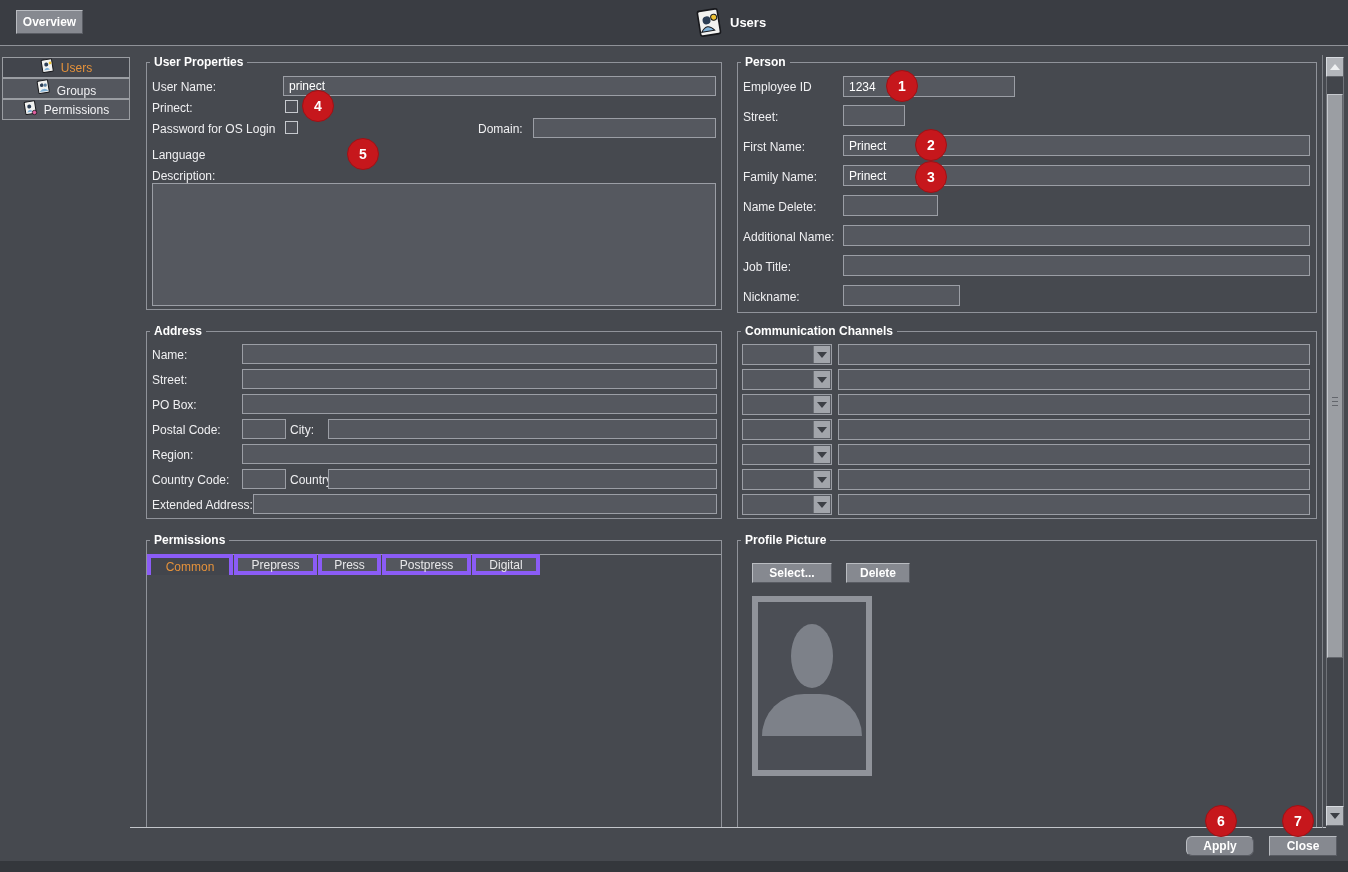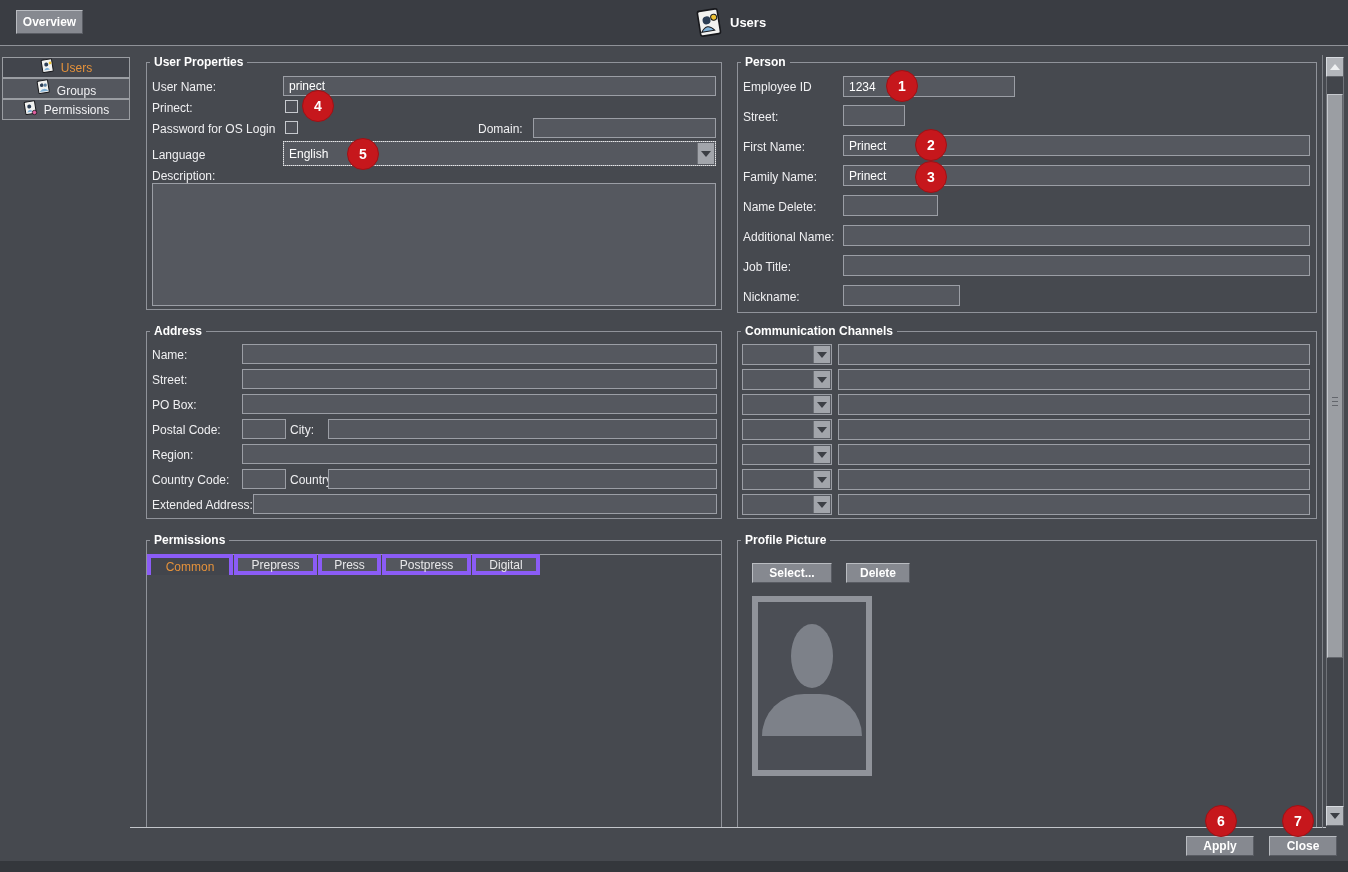--- a/index.html
+++ b/index.html
@@ -122,26 +122,20 @@
   </div>
   <span class="lbl" style="left:152px;top:80px;">User Name:</span>
   <div class="inp" style="left:283px;top:76px;width:433px;height:20px;">prinect</div>
   <span class="lbl" style="left:152px;top:101px;">Prinect:</span>
   <div class="cb" style="left:285px;top:100px;"></div>
   <span class="lbl" style="left:152px;top:122px;">Password for OS Login</span>
   <div class="cb" style="left:285px;top:121px;"></div>
   <span class="lbl" style="left:478px;top:122px;">Domain:</span>
   <div class="inp" style="left:533px;top:118px;width:183px;height:20px;"></div>
   <span class="lbl" style="left:152px;top:148px;">Language</span>
-  <div class="combo focus-dotted" style="left:283px;top:141px;width:433px;height:25px;">
-    <span>English</span>
-    <span class="arrowbtn">
-        <span class="tri-dn"></span>
-      </span>
-  </div>
   <span class="lbl" style="left:152px;top:169px;">Description:</span>
   <div class="inp ta" style="left:152px;top:183px;width:564px;height:123px;"></div>
 
   <div class="gbox" style="left:737px;top:62px;width:580px;height:251px;">
     <span class="gtitle">Person</span>
   </div>
   <span class="lbl" style="left:743px;top:80px;">Employee ID</span>
   <div class="inp" style="left:843px;top:76px;width:172px;height:21px;">1234</div>
   <span class="lbl" style="left:743px;top:110px;">Street:</span>
   <div class="inp" style="left:843px;top:105px;width:62px;height:21px;"></div>
@@ -248,21 +242,21 @@
     <span class="gtitle">Profile Picture</span>
   </div>
   <div class="btn" style="position:absolute;left:752px;top:563px;width:80px;height:20px;">Select...</div>
   <div class="btn" style="position:absolute;left:846px;top:563px;width:64px;height:20px;">Delete</div>
   <div class="avatar">
     <div class="av-head"></div>
     <div class="av-body"></div>
   </div>
 
   <div class="sep"></div>
-  <div class="btn" style="position:absolute;left:1186px;top:836px;width:68px;height:20px;">Apply</div>
+  <div class="btn" style="position:absolute;left:1186px;top:836px;width:68px;height:20px;border-radius:6px;">Apply</div>
   <div class="btn" style="position:absolute;left:1269px;top:836px;width:68px;height:20px;">Close</div>
   <div class="bottomstrip"></div>
 
   <div class="edge"></div>
   <div class="sb-track"></div>
   <div class="sb-btn" style="top:57px;">
       <span class="tri-up"></span>
     </div>
   <div class="sb-thumb">
     <div class="sb-grip" style="top:302px;"></div>

